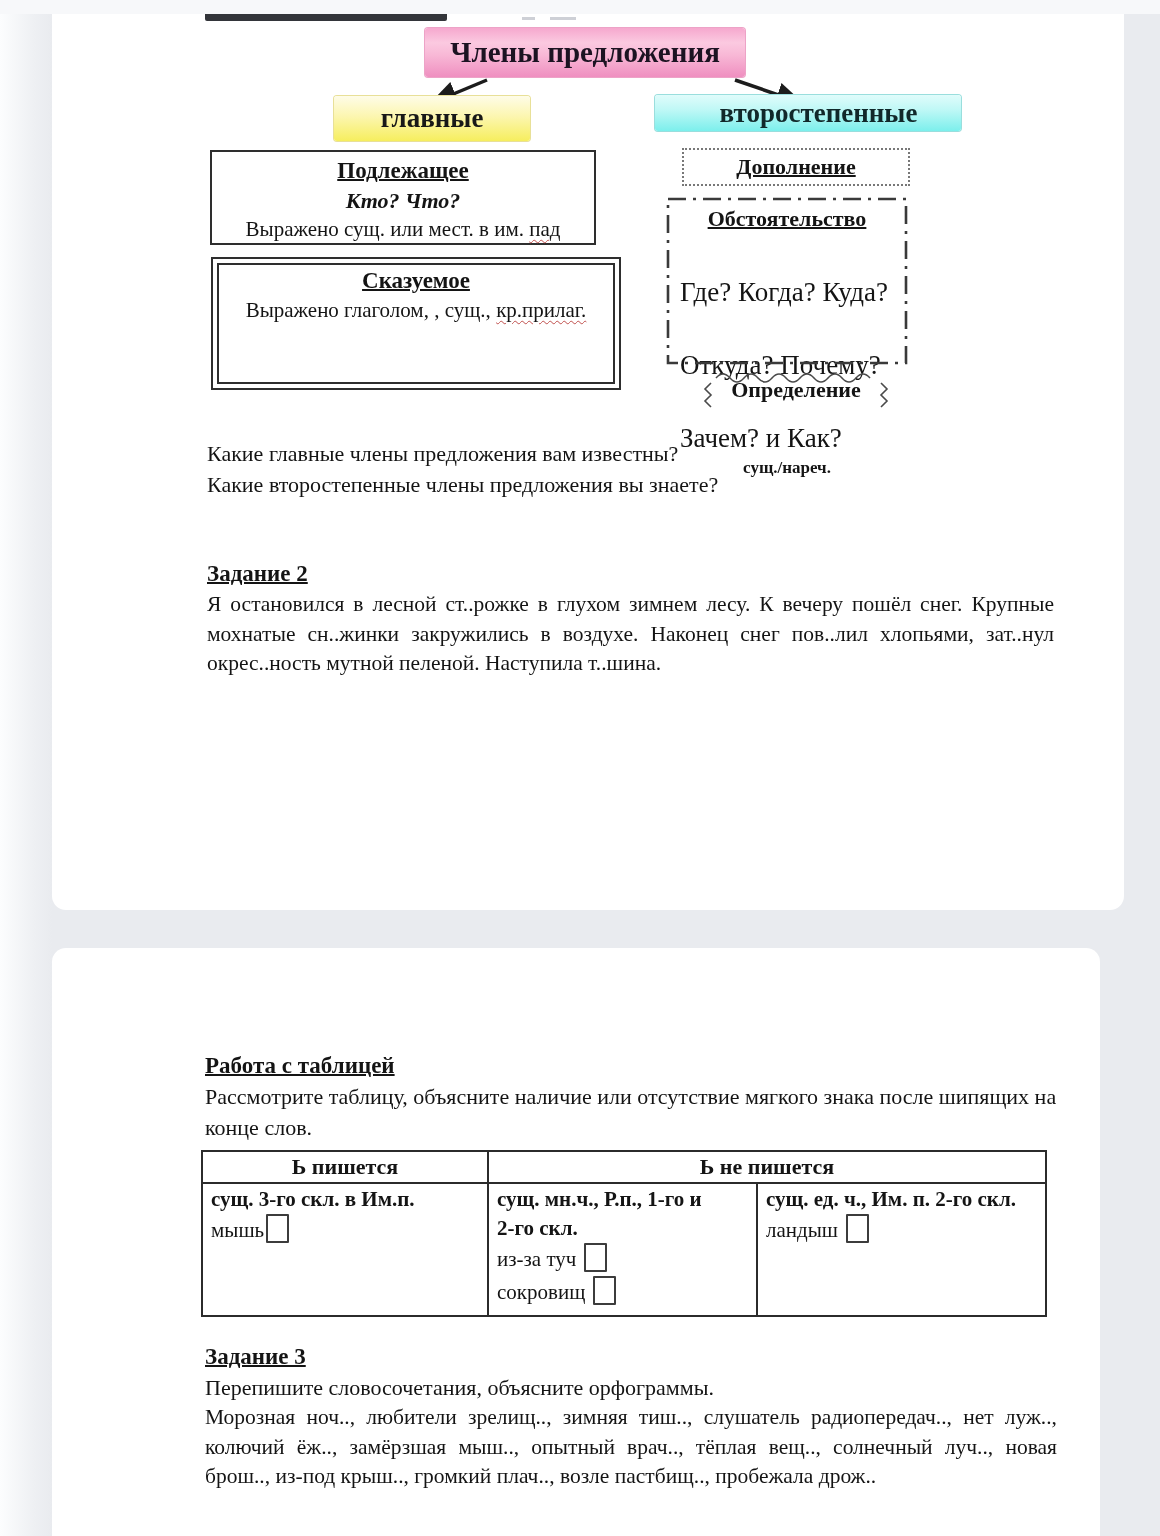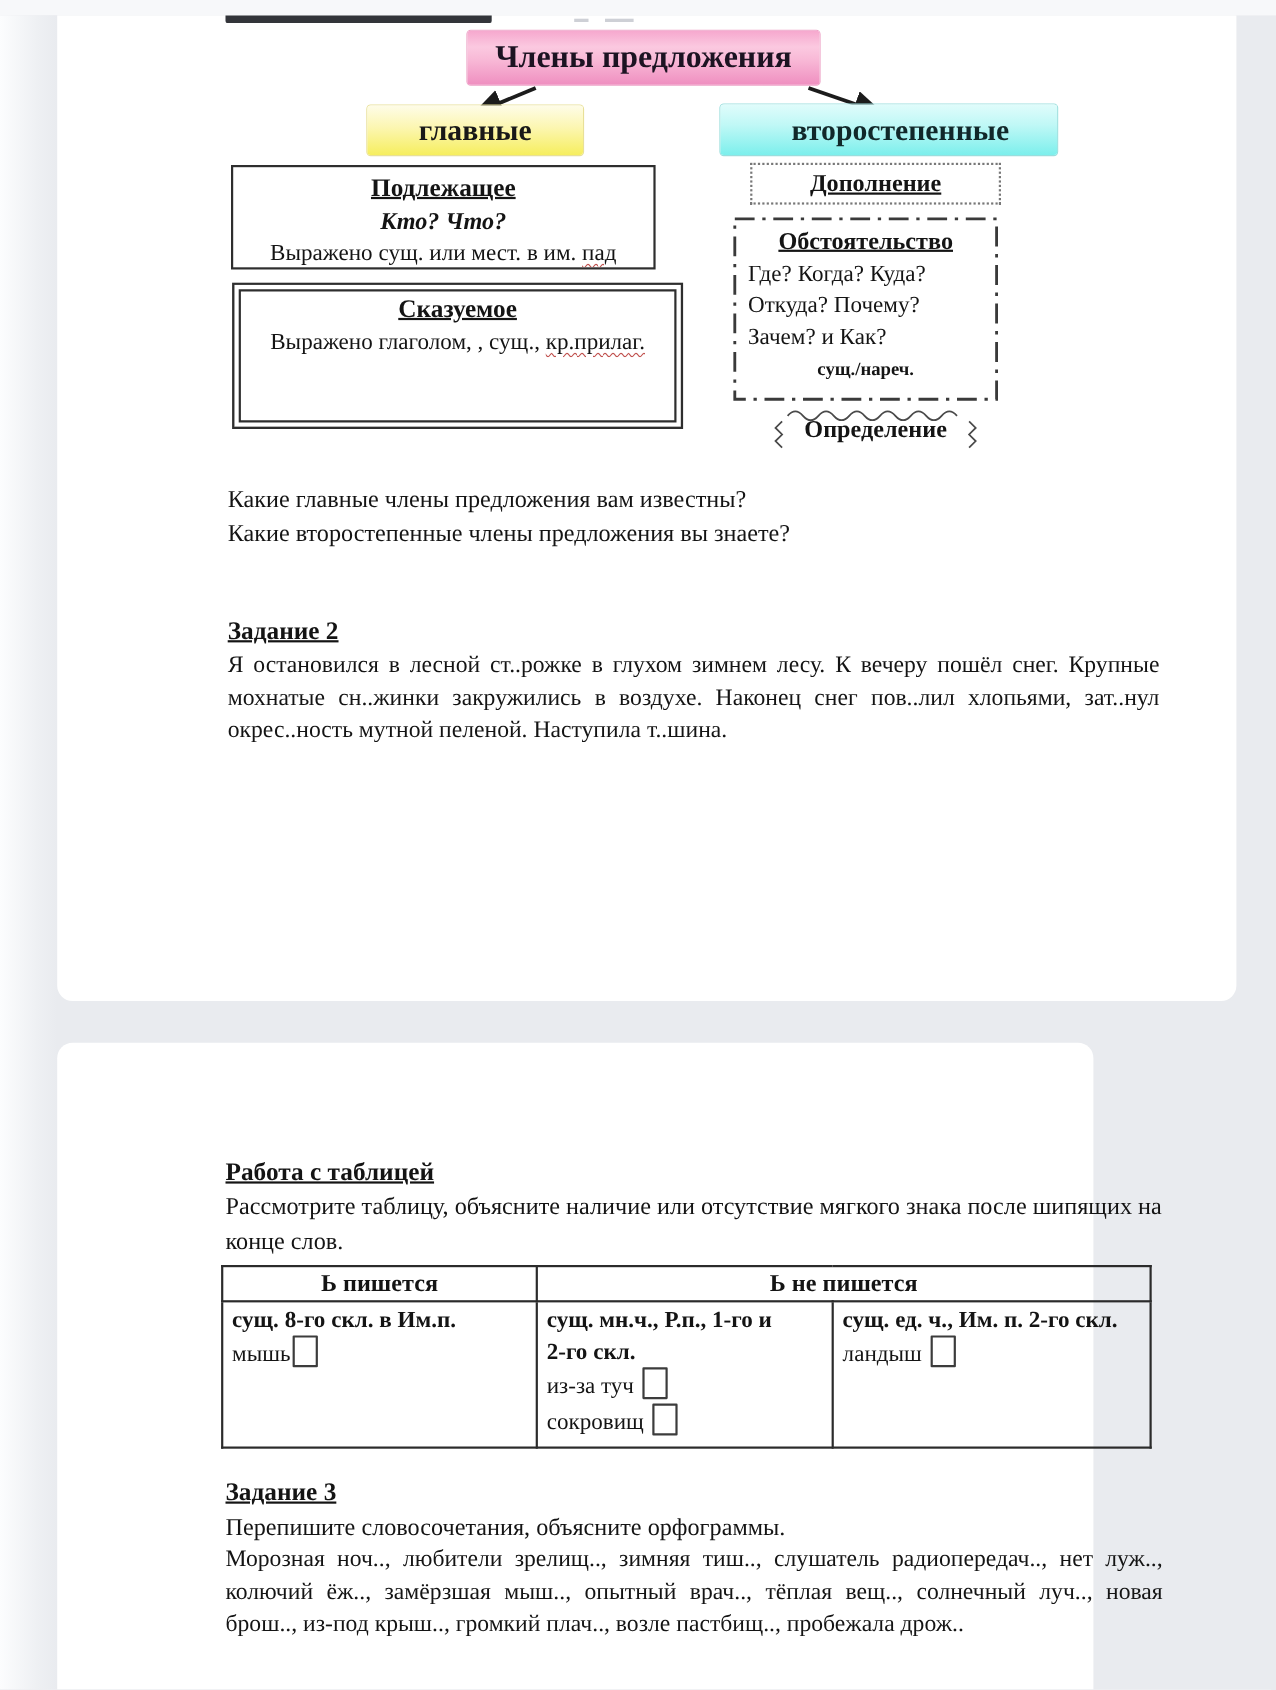--- a/index.html
+++ b/index.html
@@ -4,55 +4,55 @@
 <style>
   html,body{margin:0;padding:0;width:1160px;height:1536px;overflow:hidden;
     background:#e9ebef;font-family:"Liberation Serif",serif;color:#141414;}
   .abs{position:absolute;}
   #viewport{position:relative;width:1160px;height:1536px;}
   #top-strip{left:0;top:0;width:1160px;height:14px;background:#f7f8fa;}
   #left-strip{left:0;top:14px;width:52px;height:1522px;
     background:linear-gradient(90deg,#fcfdfe 0%,#eef0f3 65%,#e9ebef 100%);}
   .card{background:#ffffff;}
   #card1{left:52px;top:14px;width:1072px;height:896px;border-radius:0 0 14px 14px;position:absolute;}
-  #card2{left:52px;top:948px;width:942px;height:588px;border-radius:14px 14px 0 0;position:absolute;}
+  #card2{left:52px;top:948px;width:1048px;height:588px;border-radius:14px 14px 0 0;position:absolute;}
   
   .crop-bar{left:153px;top:0;width:242px;height:7px;background:#33353a;border-radius:0 0 2px 2px;}
   .crop-mark{top:3px;height:3px;background:#ced0d6;}
   .m1{left:470px;width:13px;}
   .m2{left:498px;width:26px;}
   
   .cbox{display:flex;align-items:center;justify-content:center;font-weight:bold;border-radius:3px;}
   #title-box{left:373px;top:14px;width:320px;height:49px;font-size:29px;color:#1c1322;
     background:linear-gradient(180deg,#f6a8ce 0%,#fbc9e0 30%,#f8b8d6 55%,#ef8fc0 100%);
     box-shadow:0 0 0 1px #eda3c7;}
   #main-box{left:238px;top:82px;width:196px;height:45px;font-size:27px;color:#181818;
     background:linear-gradient(180deg,#fefce8 0%,#fcf6b0 45%,#f6ee5e 100%);
     box-shadow:0 0 0 1px #e8e098;margin-left:44px;}
-  #secondary-box{left:603px;top:81px;width:285px;height:46px;font-size:27px;color:#11282a;
+  #secondary-box{left:603px;top:81px;width:285px;height:36px;font-size:27px;color:#11282a;
     background:linear-gradient(180deg,#e0fcfb 0%,#c0f8f6 40%,#7cefec 100%);
     box-shadow:0 0 0 1px #9adedd;padding-left:21px;}
   #arrows{left:348px;top:64px;width:420px;height:34px;}
   
   .u{text-decoration:underline;text-decoration-thickness:1.5px;}
   .sbox{text-align:center;border:2.5px solid #2e2e2e;background:#fff;}
   #subject-box{left:158px;top:136px;width:386px;height:95px;padding-top:4px;box-sizing:border-box;}
   #predicate-box{left:159px;top:243px;width:410px;height:133px;padding-top:7px;box-sizing:border-box;
     border-width:2px;box-shadow:inset 0 0 0 4px #ffffff,inset 0 0 0 6px #2e2e2e;}
   .btitle{font-size:23px;font-weight:bold;line-height:30px;}
   .bq{font-size:22px;font-weight:bold;font-style:italic;line-height:29px;}
   .bexpr{font-size:21px;line-height:29px;}
   #predicate-box .bq{padding:0 20px;}
   .rw{text-decoration:underline wavy #c0504d;text-decoration-thickness:1px;text-underline-offset:3px;}
   #object-box{left:630px;top:134px;width:228px;height:38px;border:2px dotted #787878;
     text-align:center;box-sizing:border-box;display:flex;align-items:center;justify-content:center;}
   #object-box span{font-size:22px;font-weight:bold;}
   #adverbial-box{left:614px;top:183px;width:242px;height:168px;box-sizing:border-box;padding-top:7px;}
   #adverbial-box .btitle{text-align:center;font-size:22px;}
-  .oline{font-size:21px;line-height:29px;padding-left:14px;}
+  .oline{font-size:27px;line-height:29px;padding-left:14px;margin-top:44px;}
   .onote{font-size:17px;font-weight:bold;text-align:center;line-height:30px;}
   #attribute-box{left:648px;top:354px;width:192px;height:42px;text-align:center;}
   #attribute-box .aword{position:relative;top:9px;font-size:22px;font-weight:bold;}
   .bordersvg{position:absolute;left:0;top:0;}
   
   .tb{position:absolute;}
   .h{font-size:23px;font-weight:bold;line-height:31px;}
   .bline{font-size:22px;font-weight:normal;line-height:31px;}
   .para{font-size:21.5px;line-height:29.5px;text-align:justify;}
   .para.nojust{text-align:left;}
@@ -159,21 +159,21 @@
       <div class="bline">Рассмотрите таблицу, объясните наличие или отсутствие мягкого знака после шипящих на конце слов.</div>
 
       <table id="soft-sign-table">
         <tbody>
             <tr>
           <th class="c1">Ь пишется</th>
           <th class="c2c3" colspan="2">Ь не пишется</th>
         </tr>
         <tr>
           <td class="c1">
-            <div class="rule">сущ. 8-го скл. в Им.п.</div>
+            <div class="rule">сущ. 3-го скл. в Им.п.</div>
             <div class="ex"><span>мышь</span><span class="cbx tight"></span></div>
           </td>
           <td class="c2">
             <div class="rule narrow">сущ. мн.ч., Р.п., 1-го и 2-го скл.</div>
             <div class="ex"><span>из-за туч</span><span class="cbx"></span></div>
             <div class="ex"><span>сокровищ</span><span class="cbx"></span></div>
           </td>
           <td class="c3">
             <div class="rule">сущ. ед. ч., Им. п. 2-го скл.</div>
             <div class="ex"><span>ландыш</span><span class="cbx"></span></div>

